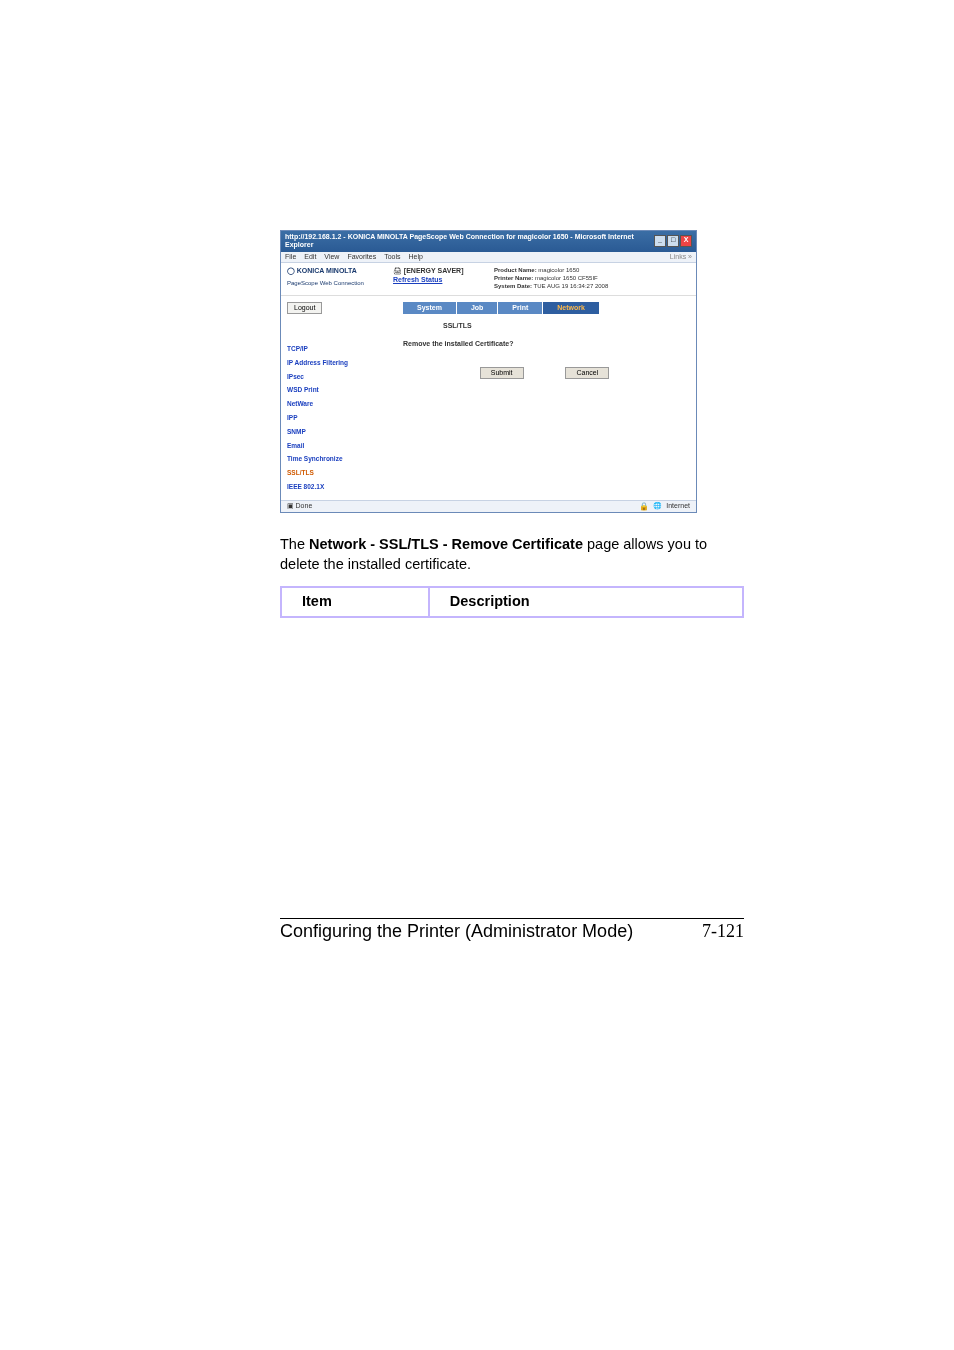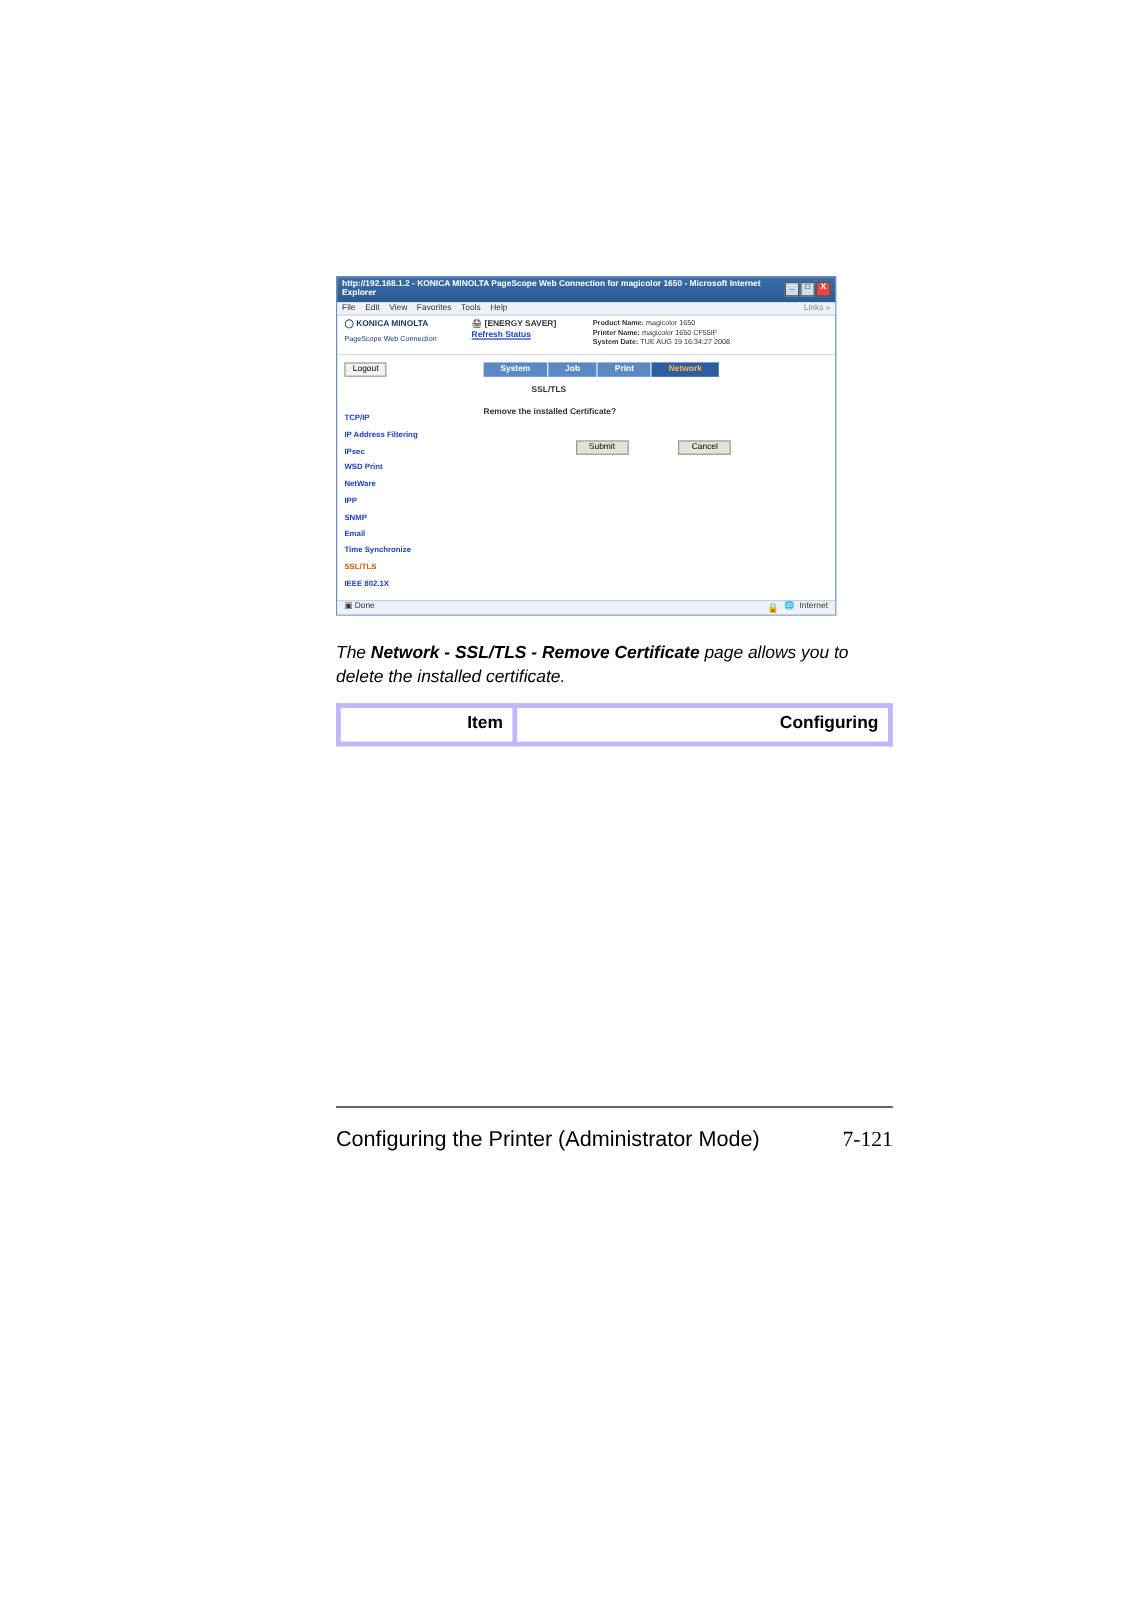--- a/index.html
+++ b/index.html
@@ -113,42 +113,41 @@
     align-items:center;
   }
   .ie-status .right { display:flex; gap:4px; align-items:center;}
   .lock-ico { color:#c9a40a; font-size:8px;}
   
   
   .desc {
     font-size: 14.5px;
     line-height: 1.35;
     margin: 22px 0 12px 0;
-    font-style: italic;
   }
   
   table.def {
     border-collapse: collapse;
     width: 100%;
     font-size: 14.5px;
   }
   table.def th, table.def td {
-    border: 4px solid #c4b5fd;
-    padding: 4px 8px;
-    text-align: right;
+    border: 2px solid #c4b5fd;
+    padding: 4px 20px;
+    text-align: left;
     vertical-align: top;
     line-height: 1.35;
   }
   table.def th { font-weight: bold; }
   
   
   .footer {
     margin-top: 300px;
     border-top: 1px solid #000;
-    padding-top: 16px;
+    padding-top: 2px;
     display:flex;
     justify-content:space-between;
     font-size: 18px;
   }
   .footer .pg { white-space:nowrap;font-family:Liberation Serif, serif; }
 </style>
 </head>
 <body>
 
 <div class="page">
@@ -231,21 +230,21 @@
   </div>
 
   <p class="desc">
     <span>The </span><b>Network - SSL/TLS - Remove Certificate</b><span> page allows you to delete the installed certificate.</span>
   </p>
 
   <table class="def">
     <tbody>
         <tr>
       <th style="width:32%">Item</th>
-      <th>Configuring</th>
+      <th>Description</th>
     </tr>
   </tbody>
     </table>
 
   <div class="footer">
     <span>Configuring the Printer (Administrator Mode)</span>
     <span class="pg">7-121</span>
   </div>
 </div>
 

